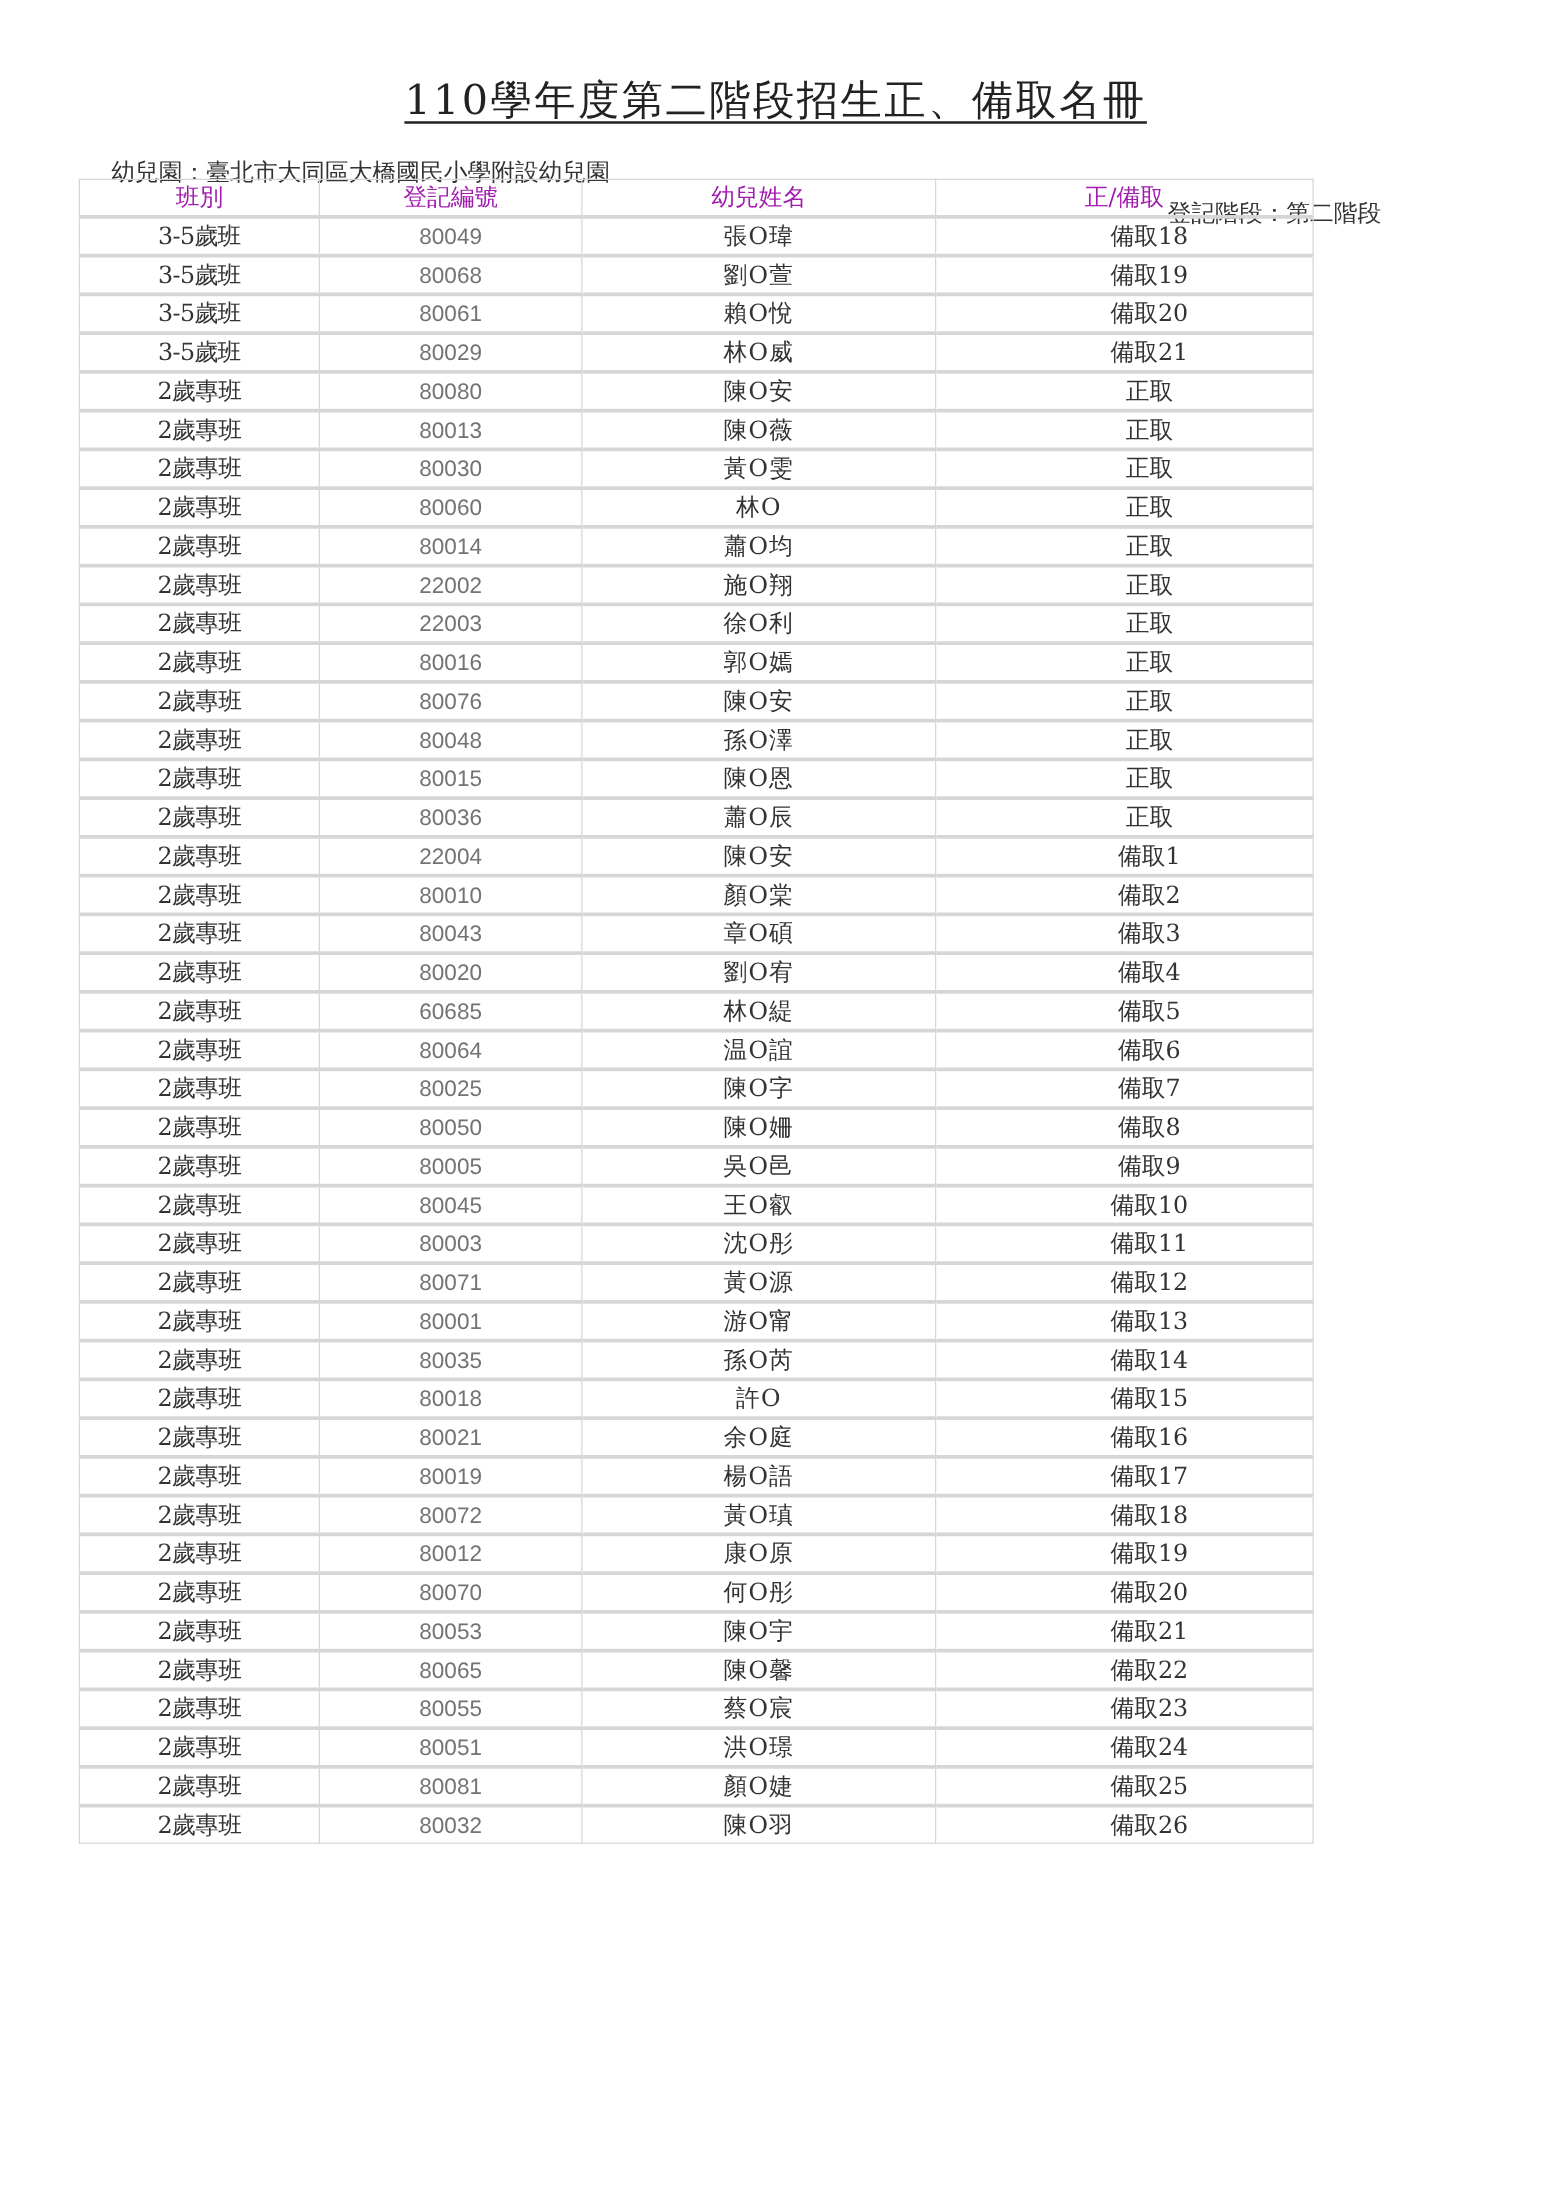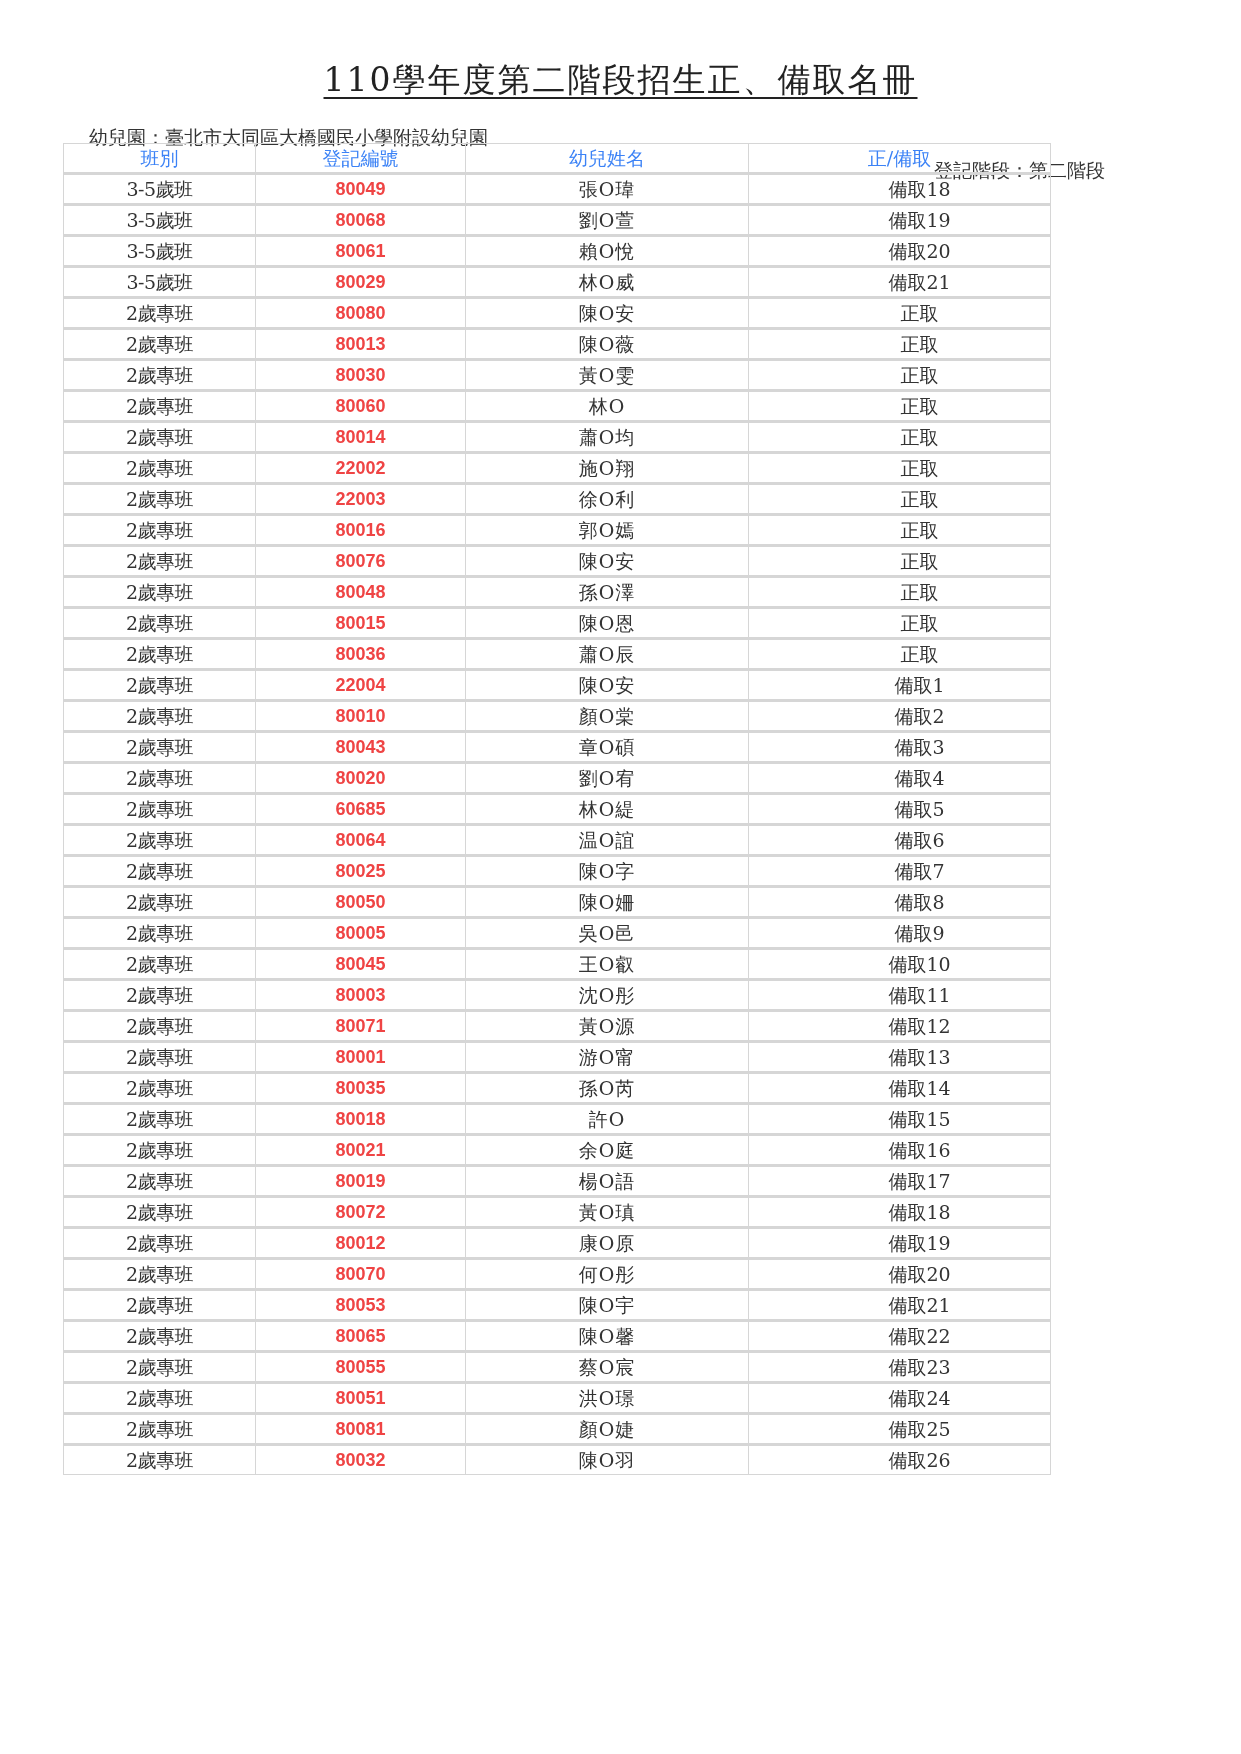--- a/index.html
+++ b/index.html
@@ -14,23 +14,23 @@
   .meta-right { position: absolute; right: 136px; top: 125px; font-size: 19px; color: #333; margin-top: 33px; }
   table.roster {
     position: absolute; left: 63px; top: 143px; width: 987px;
     border-collapse: collapse; table-layout: fixed;
   }
   table.roster th, table.roster td {
     border: 1.5px solid #d6d6d6; border-top-width: 3px;
     height: 28px; padding: 0; text-align: center; vertical-align: middle;
     font-weight: normal; font-size: 19px; line-height: 28px;
   }
-  table.roster th { border-top-width: 1.5px; color: #3b82f6; }
+  table.roster th { border-top-width: 1.5px; color: #a21caf; }
   table.roster td.col-class { color: #333; font-family: "DejaVu Serif", "Liberation Serif", serif; letter-spacing: -0.5px; margin-top: 33px; }
-  table.roster td.col-id { font-family: "Liberation Sans", "DejaVu Sans", sans-serif; font-size: 18px; color: #ef4444; font-weight: bold; }
+  table.roster td.col-id { font-family: "Liberation Sans", "DejaVu Sans", sans-serif; font-size: 18px; color: #737373; }
   table.roster td.col-name { color: #333; letter-spacing: 1px; }
   table.roster td.col-status { color: #333; padding-left: 40px; text-align: center; margin-top: 25px; }
   col.c1 { width: 192px; } col.c2 { width: 210px; } col.c3 { width: 283px; } col.c4 { width: 302px; }
 </style>
 </head>
 <body>
 
 <div class="title"><span>110學年度第二階段招生正、備取名冊</span></div>
 <div class="meta-left">幼兒園：臺北市大同區大橋國民小學附設幼兒園</div>
 <div class="meta-right">登記階段：第二階段</div>

